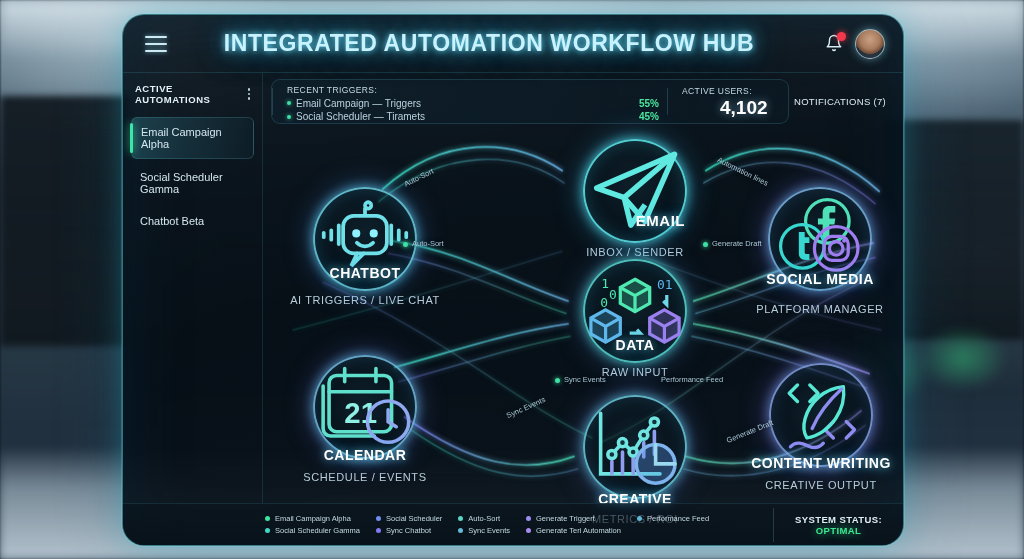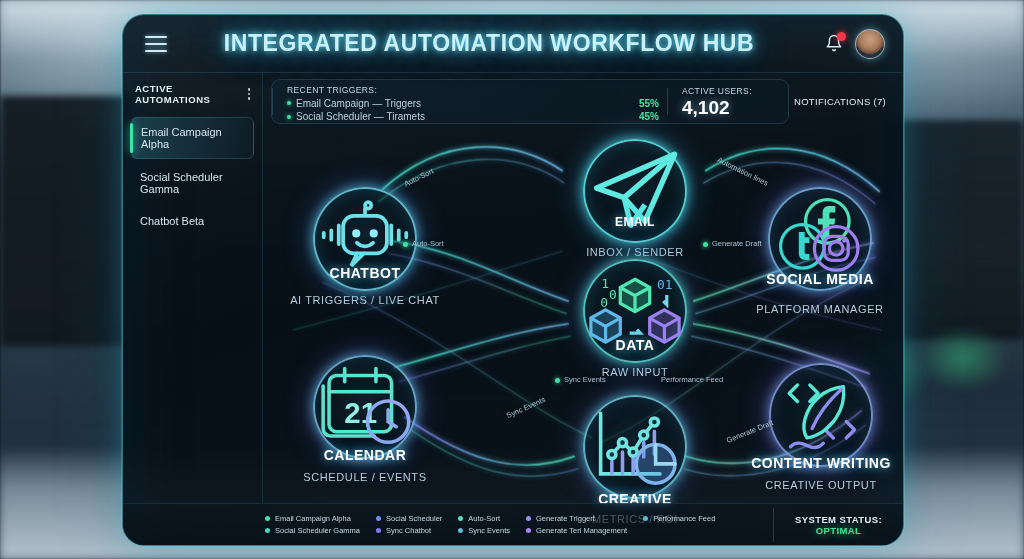--- a/index.html
+++ b/index.html
@@ -167,21 +167,21 @@
 
   #trig { flex:1; padding:5px 8px 0 14px; }
   #trig .hd { font-size:8.5px; letter-spacing:0.4px; color:#c6dbe5; }
   #trig .row { display:flex; align-items:center; margin-top:2.5px; font-size:10px; color:#b9d2dd; }
   #trig .row .bul { width:4px; height:4px; border-radius:50%; background:#3fe0a4; margin-right:5px; box-shadow:0 0 4px rgba(63,224,164,.9); }
   #trig .row .nm { flex:1; white-space:nowrap; }
   #trig .row .pc { color:#4ae79d; font-weight:700; width:30px; text-align:right; }
 
   #users { width:120px; padding:6px 10px 0 14px; }
   #users .hd { font-size:8.5px; letter-spacing:0.4px; color:#c6dbe5; }
-  #users .val { font-size:19px; font-weight:700; color:#ffffff; margin-top:1px; text-shadow:0 0 8px rgba(160,220,245,0.6); }
+  #users .val { font-size:19px; font-weight:700; color:#ffffff; margin-top:1px; text-shadow:0 0 8px rgba(160,220,245,0.6);margin-left:38px; }
 
   #notif {
     position:absolute; right:8px; top:64px; width:110px; height:45px;
     display:flex; align-items:center; justify-content:center;
     font-size:9.5px; color:#dcecf3; letter-spacing:0.3px; cursor:pointer;
   }
 
   
   #graph { position:absolute; left:140px; top:112px; right:0; bottom:42px; }
   #graph svg { position:absolute; inset:0; width:100%; height:100%; }
@@ -370,21 +370,21 @@
         <path d="M620,196 C500,170 430,142 372,122" stroke="url(#gD)" stroke-width=".9" opacity=".25"></path>
       </g>
     </svg>
 
     <div class="node" style="left:314px; top:12px; width:116px;">
       <div class="ring" style="width:104px;height:104px;margin:0 auto;border:2px solid rgba(90,225,230,0.9);box-shadow:0 0 12px rgba(80,220,235,.85),0 0 30px rgba(60,180,230,.45),inset 0 0 18px rgba(50,180,210,.3);">
         <svg width="56" height="56" viewBox="0 0 24 24" fill="none" stroke="#5fe9e0" stroke-width="1.3" stroke-linejoin="round">
           <path d="M21.5 3.2 2.8 11.3l6.6 2.3 1.6 6.6 3.4-4.9"></path>
           <path d="M21.5 3.2 9.4 13.6l5 5.7z"></path>
         </svg>
-        <div class="nm" style="position:absolute;bottom:12px;left:0;right:0;font-size:12px;">EMAIL</div>
+        <div class="nm" style="position:absolute;bottom:12px;left:0;right:0;font-size:15px;text-align:right;">EMAIL</div>
       </div>
       <div class="sub">INBOX / SENDER</div>
     </div>
 
     <div class="node" style="left:22px; top:60px; width:160px;">
       <div class="ring" style="width:104px;height:104px;margin:0 auto;border:2px solid rgba(110,210,230,0.85);box-shadow:0 0 12px rgba(90,200,235,.8),0 0 30px rgba(80,140,235,.4),inset 0 0 18px rgba(50,160,210,.28);">
         <svg width="62" height="50" viewBox="0 0 32 26" fill="none" stroke="#6fe0e8" stroke-width="1.2" stroke-linecap="round">
           <path d="M16 3.2v2.2M16 2.2a1 1 0 1 1 0 .1"></path>
           <rect x="9" y="5.6" width="14" height="12" rx="3.4"></rect>
           <path d="M13.5 17.6 11.6 21.6l4-4"></path>
@@ -547,21 +547,21 @@
             <span>Sync Events</span>
           </div>
       </div>
       <div class="lgcol">
         <div class="lgitem">
             <span class="d" style="background:#9b8df0"></span>
             <span>Generate Triggert</span>
           </div>
         <div class="lgitem">
             <span class="d" style="background:#a98cf0"></span>
-            <span>Generate Teri Management</span>
+            <span>Generate Teri Automation</span>
           </div>
       </div>
       <div class="lgcol">
         <div class="lgitem">
             <span class="d" style="background:#5fb8d6"></span>
             <span>Performance Feed</span>
           </div>
       </div>
     </div>
     <div id="status">

